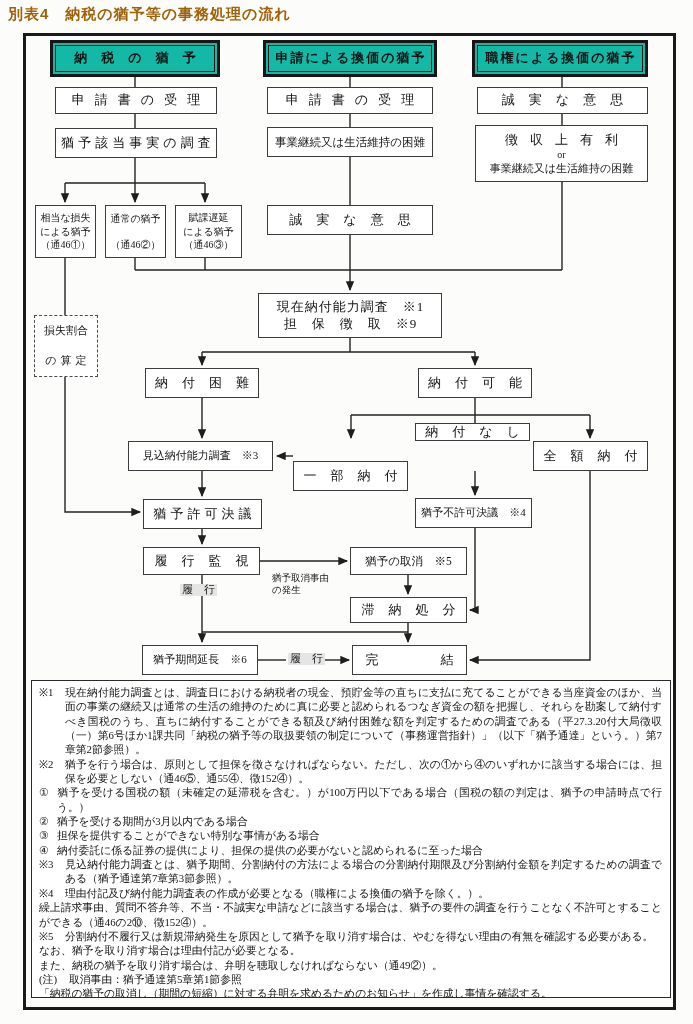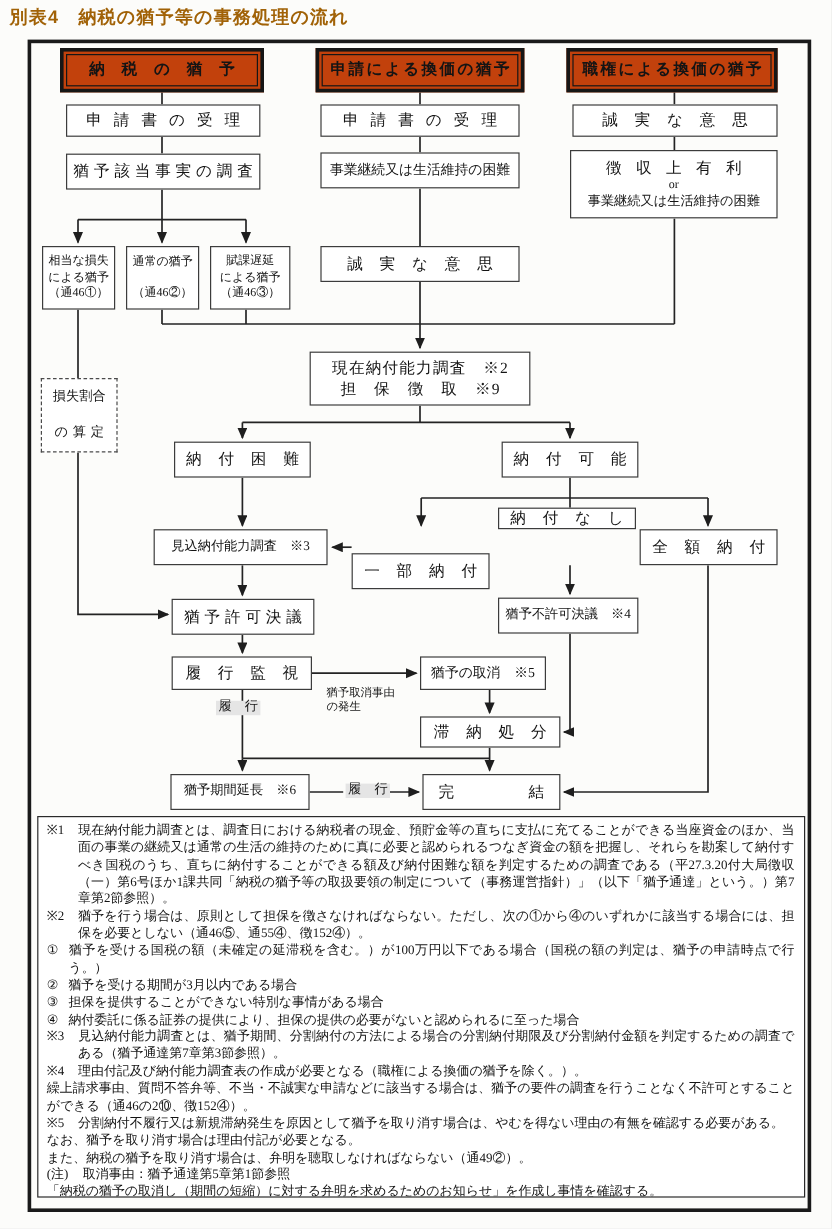--- a/index.html
+++ b/index.html
@@ -17,21 +17,21 @@
     position:absolute;left:23px;top:33px;width:653px;height:977px;
     border:3px solid #1a1a1a;box-sizing:border-box;
   }
   #lines{position:absolute;left:0;top:0;width:693px;height:1024px;}
   .bx{
     position:absolute;box-sizing:border-box;background:#fff;
     border:1px solid #3c3c3c;display:flex;flex-direction:column;
     align-items:center;justify-content:center;text-align:center;
     font-size:13px;line-height:1.25;color:#141414;
   }
-  .dbl{border:3px solid #161616;padding:2px;background:#c2410c;}
+  .dbl{border:3px solid #161616;padding:2px;background:#14b8a6;}
   .dbl .inner{
     border:1px solid #161616;width:100%;height:100%;box-sizing:border-box;
     display:flex;align-items:center;justify-content:center;font-weight:600;
   }
   .dashed{border:1px dashed #4a4a4a;}
   .ls14{letter-spacing:14px;margin-right:-14px;}
   .ls12{letter-spacing:12px;margin-right:-12px;}
   .ls10{letter-spacing:10px;margin-right:-10px;}
   .ls4{letter-spacing:4px;margin-right:-4px;}
   .ls2{letter-spacing:2px;margin-right:-2px;}
@@ -201,21 +201,21 @@
   <div class="bx" style="left:267px;top:205px;width:166px;height:30px;">
     <span class="ls14">誠実な意思</span>
   </div>
 
   <div class="bx dashed fs11" style="left:34px;top:315px;width:64px;height:62px;justify-content:space-around;">
     <span>損失割合</span>
     <span class="ls4">の算定</span>
   </div>
 
   <div class="bx" style="left:258px;top:293px;width:184px;height:45px;">
-    <span class="ls1">現在納付能力調査　※2</span>
+    <span class="ls1">現在納付能力調査　※1</span>
     <span class="ls1">担　保　徴　取　※9</span>
   </div>
 
   <div class="bx" style="left:145px;top:368px;width:114px;height:30px;">
     <span class="ls14">納付困難</span>
   </div>
   <div class="bx" style="left:418px;top:368px;width:114px;height:30px;">
     <span class="ls14">納付可能</span>
   </div>
 
@@ -235,21 +235,21 @@
   <div class="bx" style="left:143px;top:499px;width:119px;height:30px;">
     <span class="ls4">猶予許可決議</span>
   </div>
   <div class="bx fs11" style="left:415px;top:498px;width:117px;height:30px;">
     <span>猶予不許可決議　※4</span>
   </div>
 
   <div class="bx" style="left:143px;top:547px;width:117px;height:28px;">
     <span class="ls14">履行監視</span>
   </div>
-  <div class="bx fs115" style="left:350px;top:547px;width:105px;height:28px;">
+  <div class="bx fs115" style="left:350px;top:547px;width:117px;height:28px;">
     <span>猶予の取消　※5</span>
   </div>
 
   <div class="bx" style="left:350px;top:597px;width:117px;height:26px;">
     <span class="ls14">滞納処分</span>
   </div>
 
   <div class="bx fs11" style="left:142px;top:645px;width:116px;height:30px;">
     <span>猶予期間延長　※6</span>
   </div>

